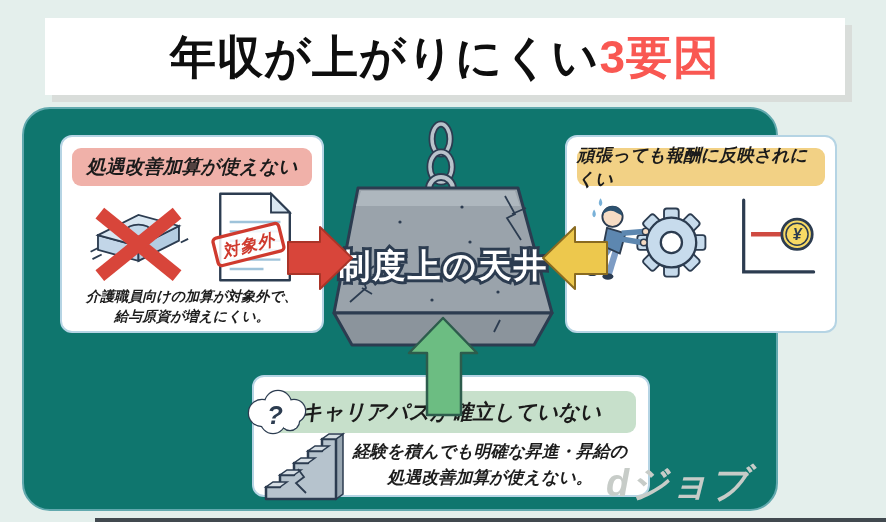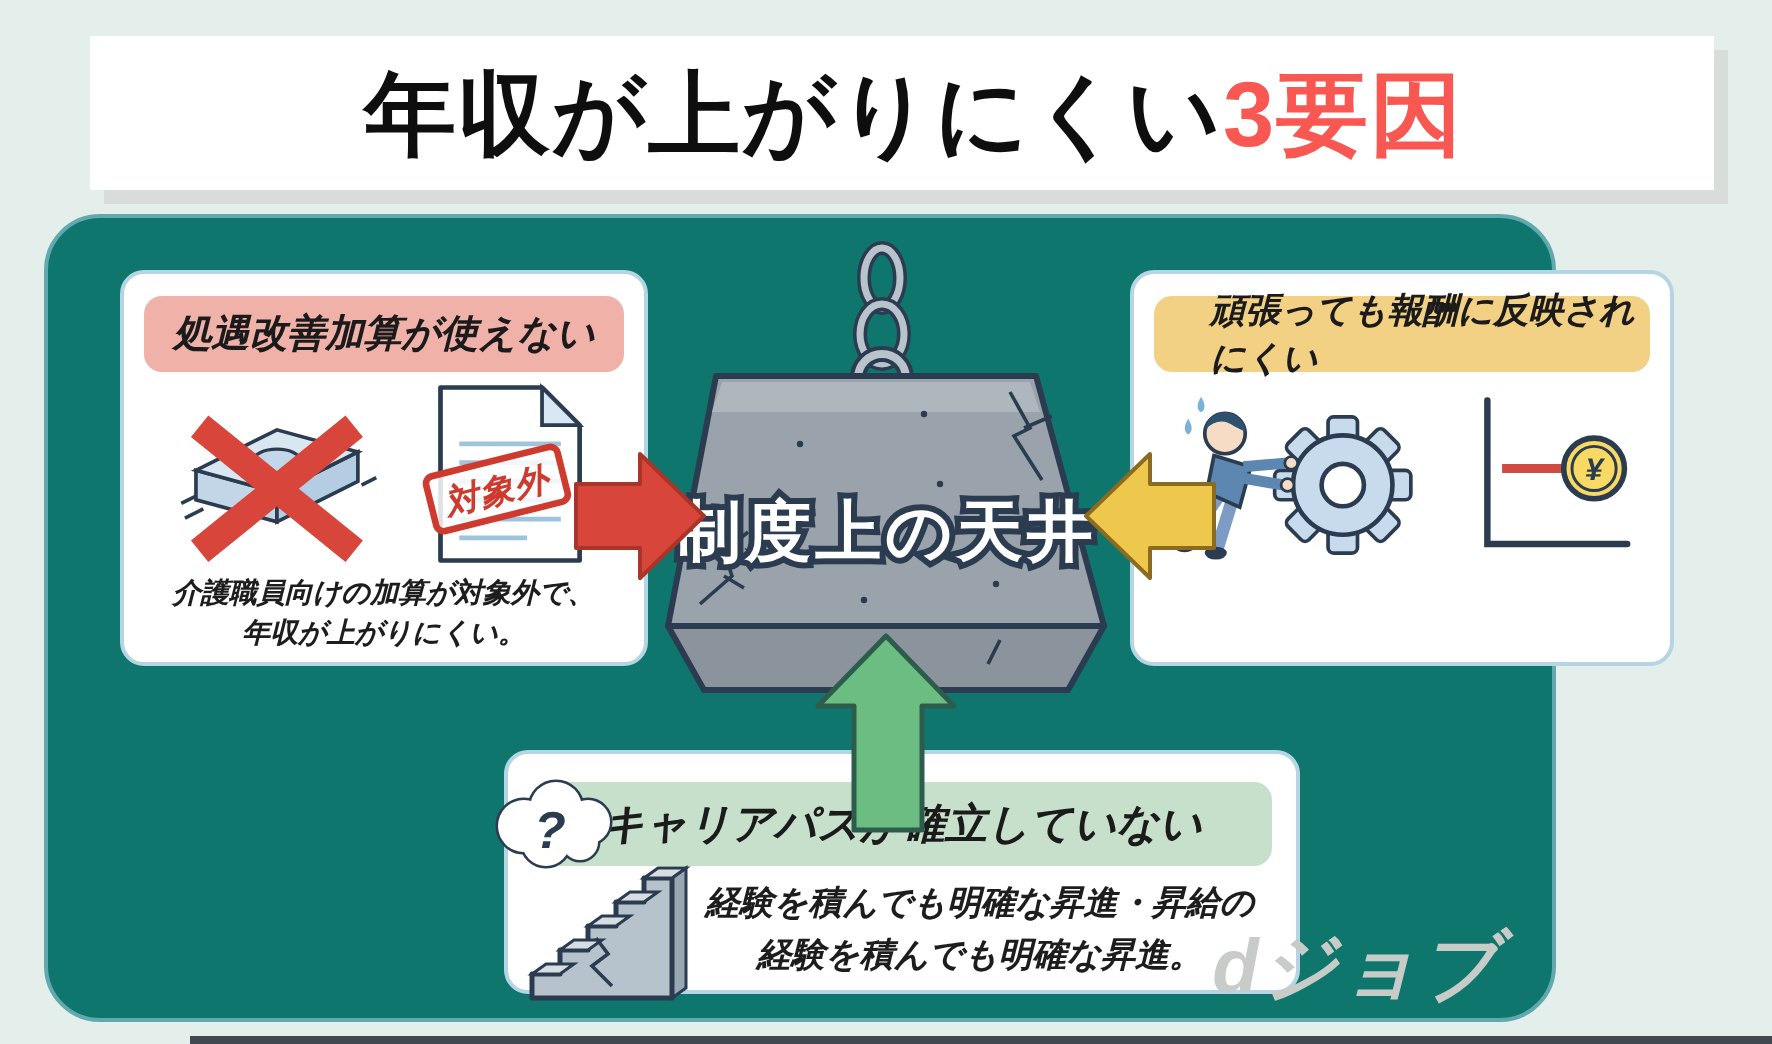--- a/index.html
+++ b/index.html
@@ -5,21 +5,21 @@
   html,body{margin:0;padding:0;}
   body{
     position:relative;width:886px;height:522px;overflow:hidden;
     background:#e4efec;
     font-family:"Liberation Sans","DejaVu Sans",sans-serif;
   }
   
   .title-bar{
     position:absolute;left:45px;top:18px;width:800px;height:77px;
     background:#ffffff;box-shadow:7px 7px 0 #d9ddda;
-    display:flex;align-items:center;justify-content:center;z-index:10;padding-left:12px;
+    display:flex;align-items:center;justify-content:center;z-index:10;
   }
   .title{
     margin:0;font-size:46px;font-weight:900;color:#0e0e0e;letter-spacing:1px;line-height:1;
   }
   .title-red{color:#f95852;}
   
   .panel{
     position:absolute;left:22px;top:107px;width:756px;height:404px;
     background:#0f766e;border:2px solid #62a9ae;border-radius:28px;
     box-sizing:border-box;
@@ -32,21 +32,21 @@
   }
   .card-left{left:36px;top:26px;width:264px;height:198px;}
   .card-right{left:541px;top:26px;width:272px;height:198px;}
   .card-bottom{left:228px;top:266px;width:398px;height:122px;}
   .chip{
     margin:11px 10px 4px;height:38px;border-radius:9px;
     display:flex;align-items:center;justify-content:center;
     font-weight:bold;color:#1b1b1b;
   }
   .chip-pink{background:#f0b1a9;font-size:19px;}
-  .chip-yellow{background:#f2d185;font-size:17.5px;padding-left:28px;}
+  .chip-yellow{background:#f2d185;font-size:17.5px;}
   .chip-green{
     position:absolute;left:12px;top:14px;right:12px;height:42px;border-radius:9px;
     background:#c7e0cb;display:flex;align-items:center;justify-content:center;
     font-weight:bold;font-size:21px;color:#1b1b1b;
   }
   .icon-row{
     display:flex;align-items:center;justify-content:center;gap:14px;height:94px;margin-top:2px;
   }
   .body-text{
     text-align:center;font-size:14px;font-weight:bold;color:#1d1d1d;line-height:1.45;margin-top:2px;
@@ -116,21 +116,21 @@
           <line x1="20" y1="84" x2="56" y2="84"></line>
         </g>
         <g transform="translate(40,58) rotate(-14)">
           <rect x="-36" y="-15" width="72" height="30" rx="4" fill="#ffffff" fill-opacity="0.85" stroke="#cf3a2e" stroke-width="3.5"></rect>
           <text x="0" y="7" text-anchor="middle" font-size="18" font-weight="bold" fill="#cf3a2e" letter-spacing="1">対象外</text>
         </g>
       </svg>
     </div>
     <div class="body-text">
       <span>介護職員向けの加算が対象外で、</span>
-      <span>年収が上がりにくい。</span>
+      <span>給与原資が増えにくい。</span>
     </div>
   </div>
 
   <div class="card card-right">
     <div class="chip chip-yellow">頑張っても報酬に反映されにくい</div>
     <div class="icon-row">
       <svg width="132" height="92" viewBox="0 0 135 100">
         <g transform="translate(94,56)">
           <g fill="#c7dbec" stroke="#2c3c50" stroke-width="2">
             <rect x="-8" y="-37" width="16" height="14" rx="3"></rect>
@@ -199,21 +199,21 @@
           <polygon points="16,50 30,50 37,45 23,45"></polygon>
           <polygon points="30,38 44,38 51,33 37,33"></polygon>
           <polygon points="44,26 58,26 65,21 51,21"></polygon>
           <polygon points="58,14 72,14 79,9 65,9"></polygon>
         </g>
         <path d="M34,44 l6,8 l-8,6 l10,10" fill="none" stroke="#2c3c50" stroke-width="1.8"></path>
       </g>
     </svg>
     <div class="bottom-body">
       <span>経験を積んでも明確な昇進・昇給の</span>
-      <span>経験を積んでも明確な昇進。</span>
+      <span>処遇改善加算が使えない。</span>
     </div>
   </div>
 
   <div class="watermark">dジョブ</div>
 </div>
 
 <svg class="overlay" viewBox="0 0 886 522">
 
   <g>
     <ellipse cx="441" cy="139" rx="9" ry="15" fill="none" stroke="#2c3c50" stroke-width="7"></ellipse>

